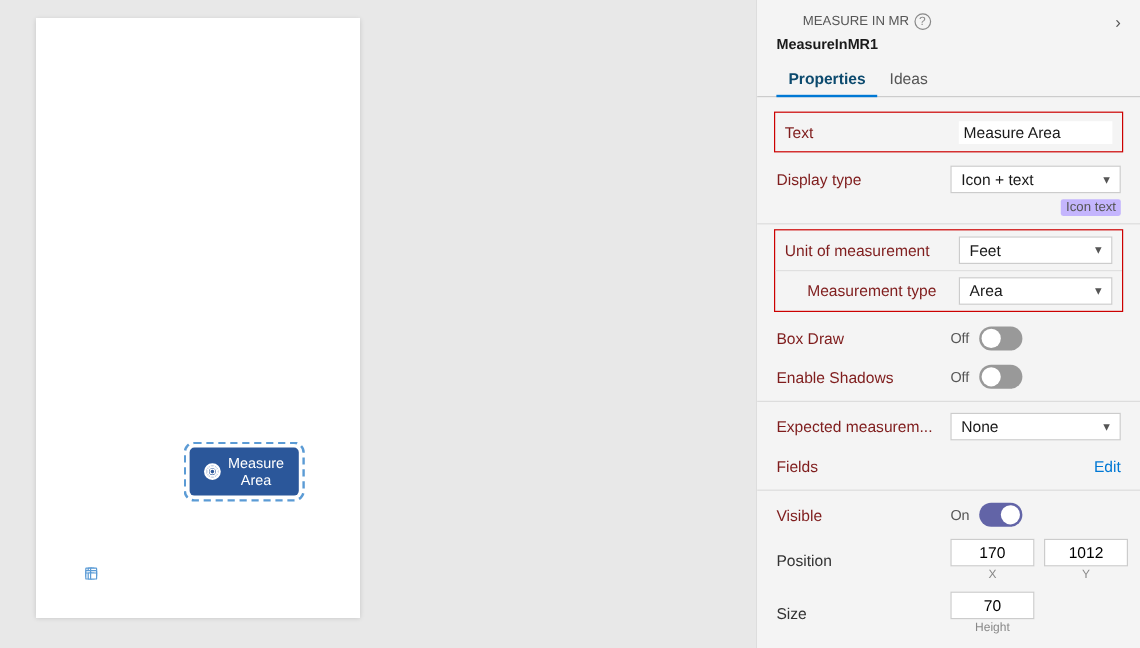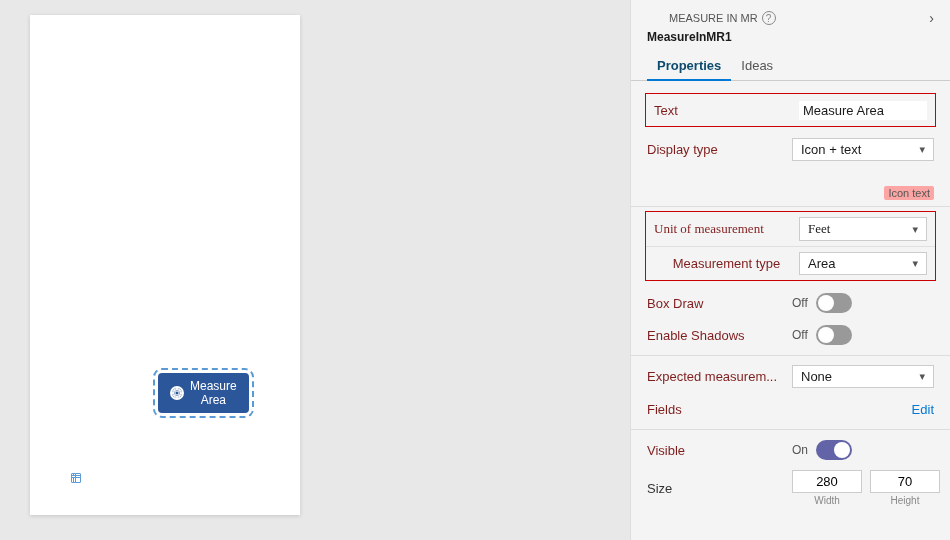--- a/index.html
+++ b/index.html
@@ -312,25 +312,24 @@
 
     .pos-input-sublabel {
       font-size: 10px;
       color: #888;
       margin-top: 2px;
     }
 
     .icon-text-badge {
       font-size: 11px;
       color: #555;
-      background: #fca5a5;
+      background: #c4b5fd;
       padding: 1px 4px;
       border-radius: 2px;
       margin-left: 4px;
-      margin-top: 20px;
     }
   </style>
 </head>
 <body>
 
 <div class="canvas-area">
   <div class="canvas-page"></div>
 
   <div style="position:absolute; bottom:62px; left:76px;">
 
@@ -393,21 +392,21 @@
     </div>
 
     <div style="display:flex; justify-content:flex-end; padding:0 16px 2px 16px;">
       <span class="icon-text-badge">Icon text</span>
     </div>
 
     <div class="divider"></div>
 
     <div style="border:1.5px solid #cc0000; margin:4px 14px 6px 14px;">
 
-      <div class="prop-row" style="padding:5px 8px; border-bottom:1px solid #e0e0e0;font-family:Liberation Serif, serif;">
+      <div class="prop-row" style="padding:5px 8px; border-bottom:1px solid #e0e0e0;">
         <div class="prop-label">Unit of measurement</div>
         <div class="prop-value">
           <div class="dropdown">
             <span>Feet</span>
             <span class="dropdown-icon">▾</span>
           </div>
         </div>
       </div>
 
       <div class="prop-row" style="padding:5px 8px;text-align:center;">
@@ -471,29 +470,38 @@
       <div class="prop-value">
         <div class="toggle-container">
           <span class="toggle-label">On</span>
           <div class="toggle on">
             <div class="toggle-knob"></div>
           </div>
         </div>
       </div>
     </div>
 
+    <div class="pos-size-row">
+      <div class="pos-size-label">Position</div>
+      <div class="pos-inputs">
+        <div class="pos-input-group">
+          <input class="pos-input" type="text" value="170" style="">
+          <span class="pos-input-sublabel">X</span>
+        </div>
+        <div class="pos-input-group">
+          <input class="pos-input" type="text" value="1012" style="">
+          <span class="pos-input-sublabel">Y</span>
+        </div>
+      </div>
+    </div>
 
     <div class="pos-size-row">
       <div class="pos-size-label">Size</div>
       <div class="pos-inputs">
         <div class="pos-input-group">
-          <input class="pos-input" type="text" value="280" style="">
-          <span class="pos-input-sublabel">Width</span>
-        </div>
-        <div class="pos-input-group">
           <input class="pos-input" type="text" value="70" style="">
           <span class="pos-input-sublabel">Height</span>
         </div>
       </div>
     </div>
 
   </div>
 </div>
 
 </body></html>

